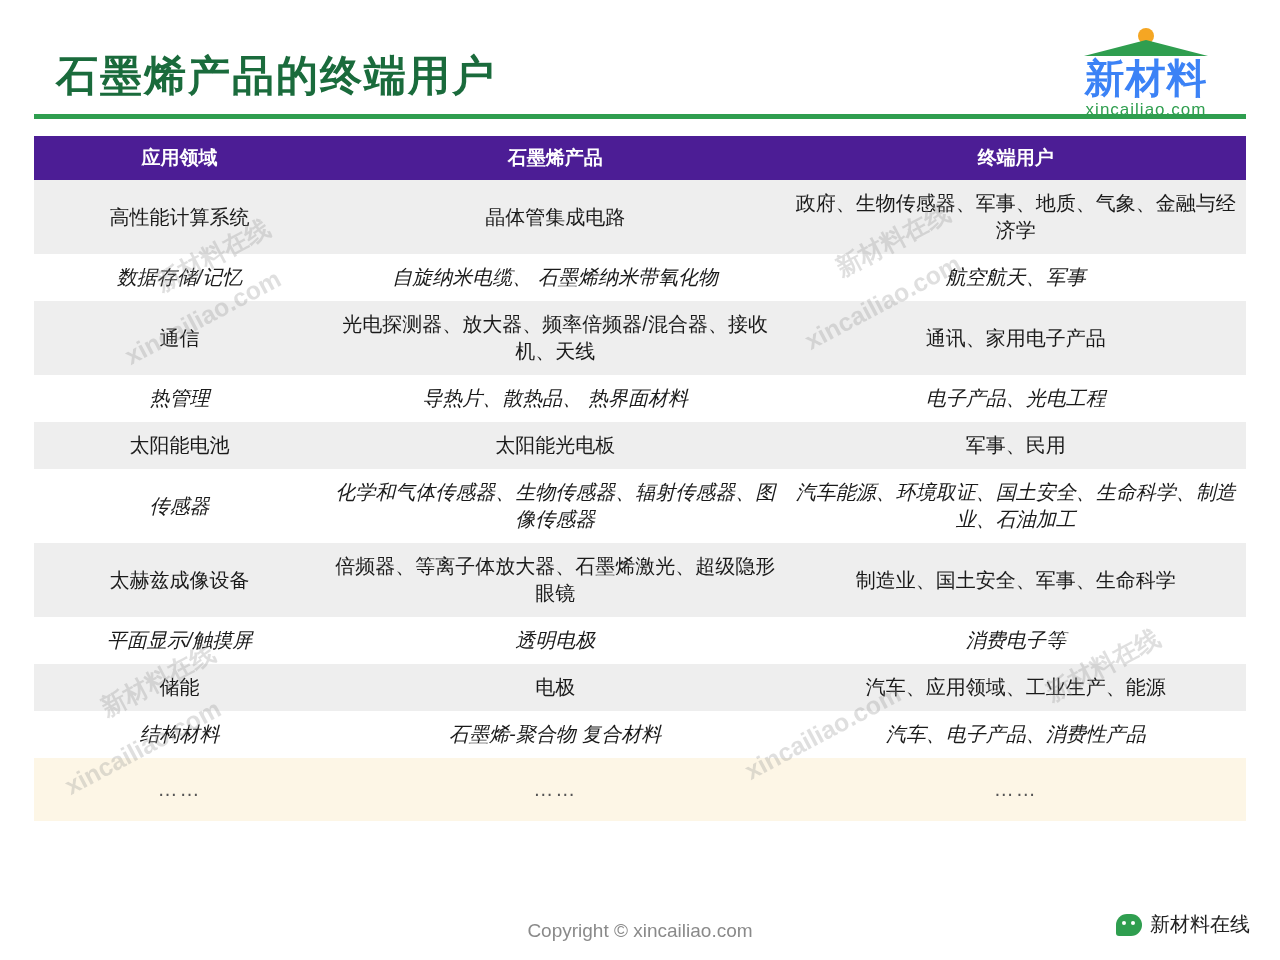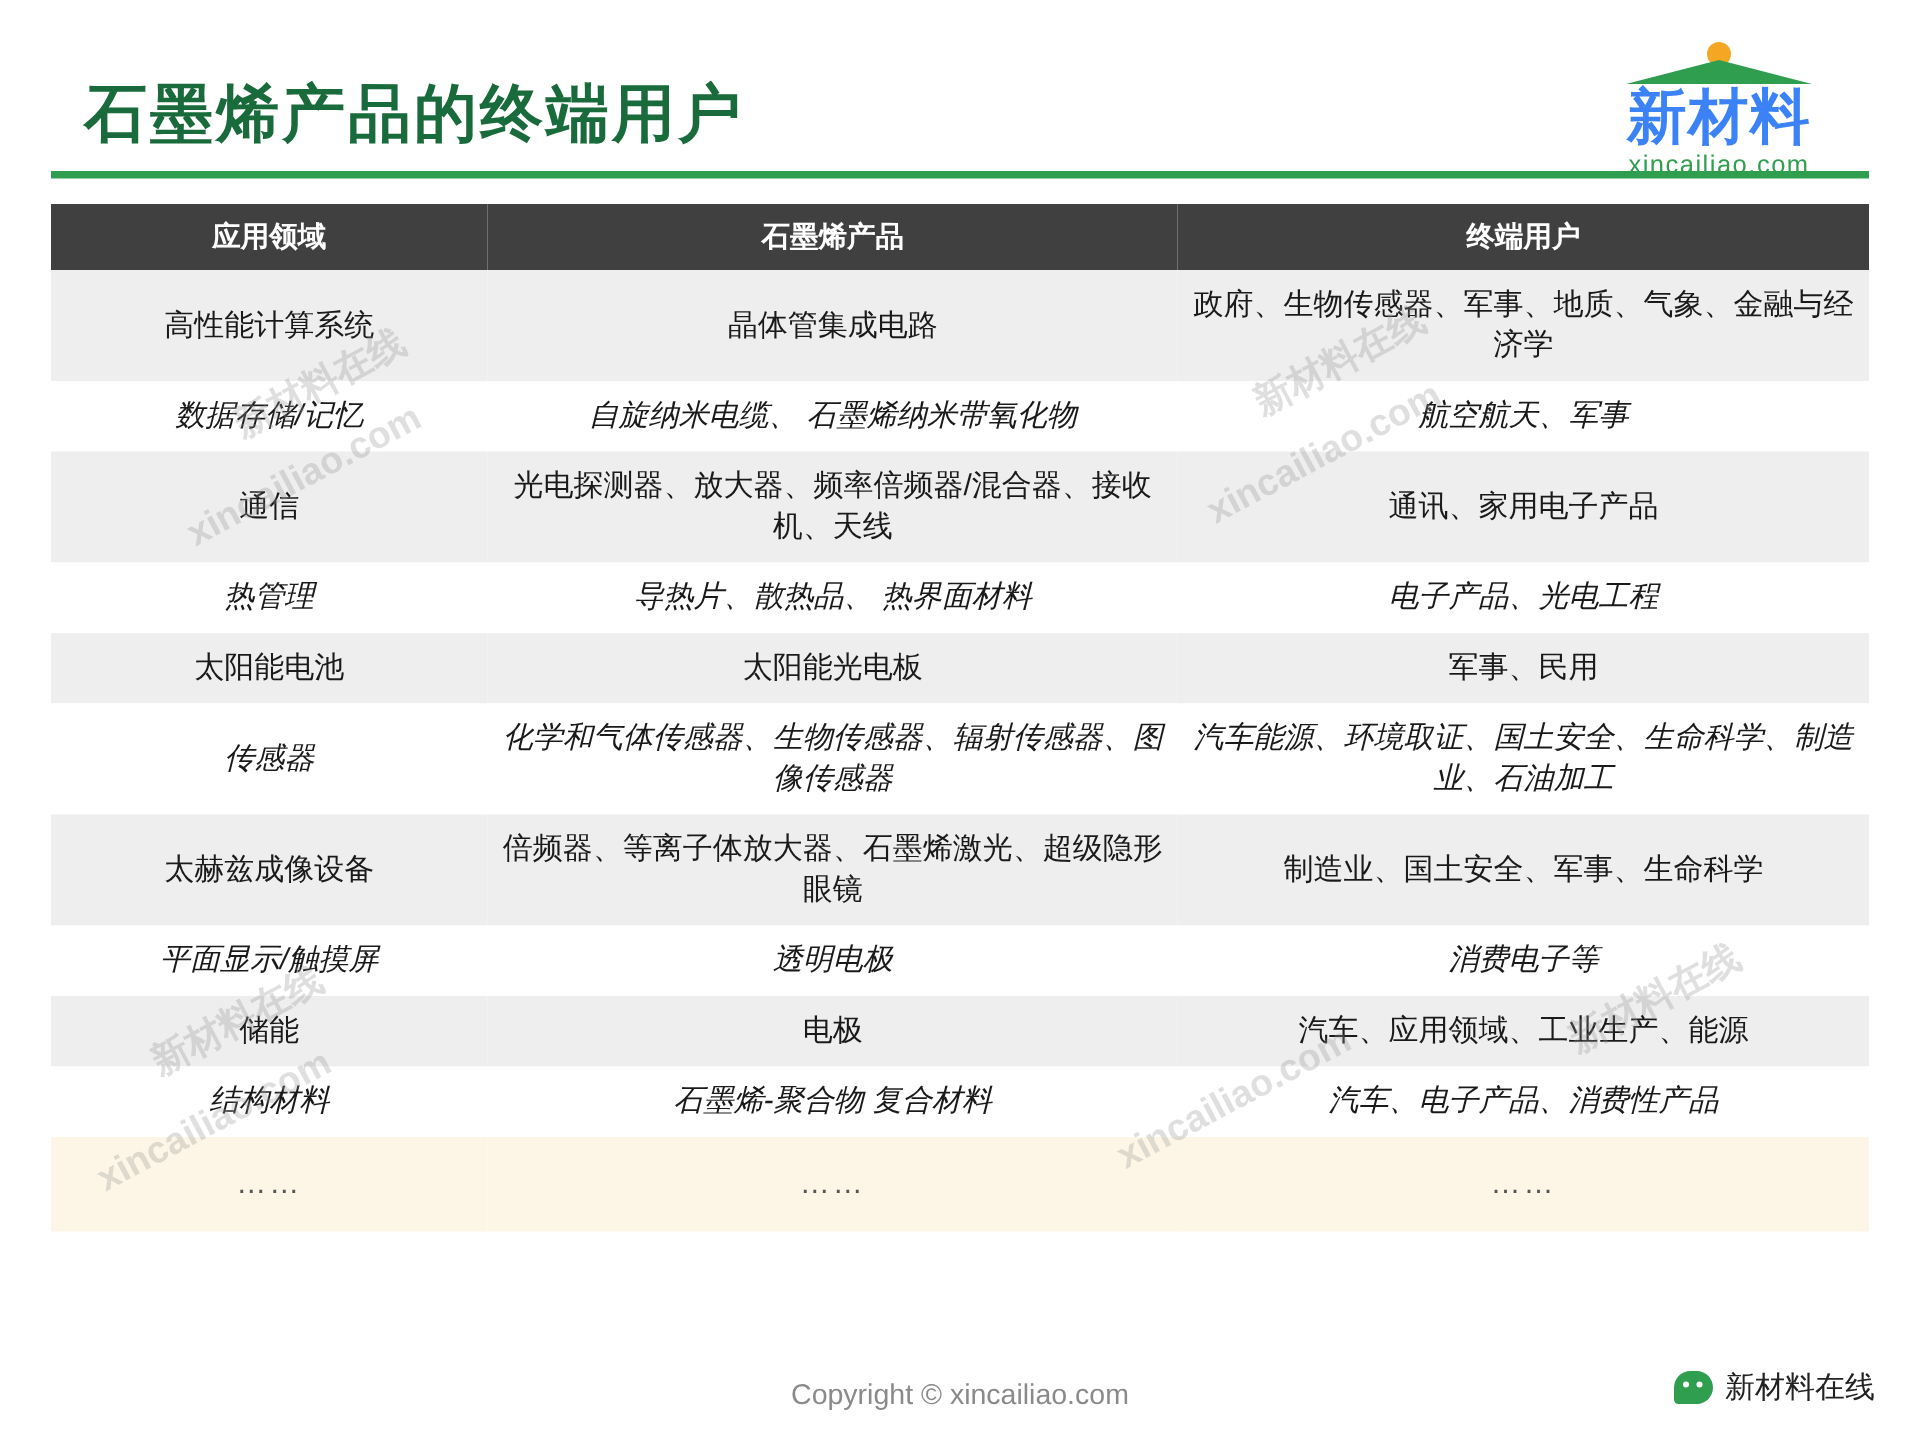--- a/index.html
+++ b/index.html
@@ -98,21 +98,21 @@
     left: 34px;
     top: 136px;
     width: 1212px;
   }
   table.data {
     width: 100%;
     border-collapse: collapse;
     table-layout: fixed;
   }
   table.data th {
-    background: #404040;
+    background: #4c1d95;
     color: #ffffff;
     font-size: 19px;
     font-weight: bold;
     padding: 9px 4px;
     text-align: center;
     border: none;
   }
   table.data td {
     font-size: 20px;
     color: #1a1a1a;

